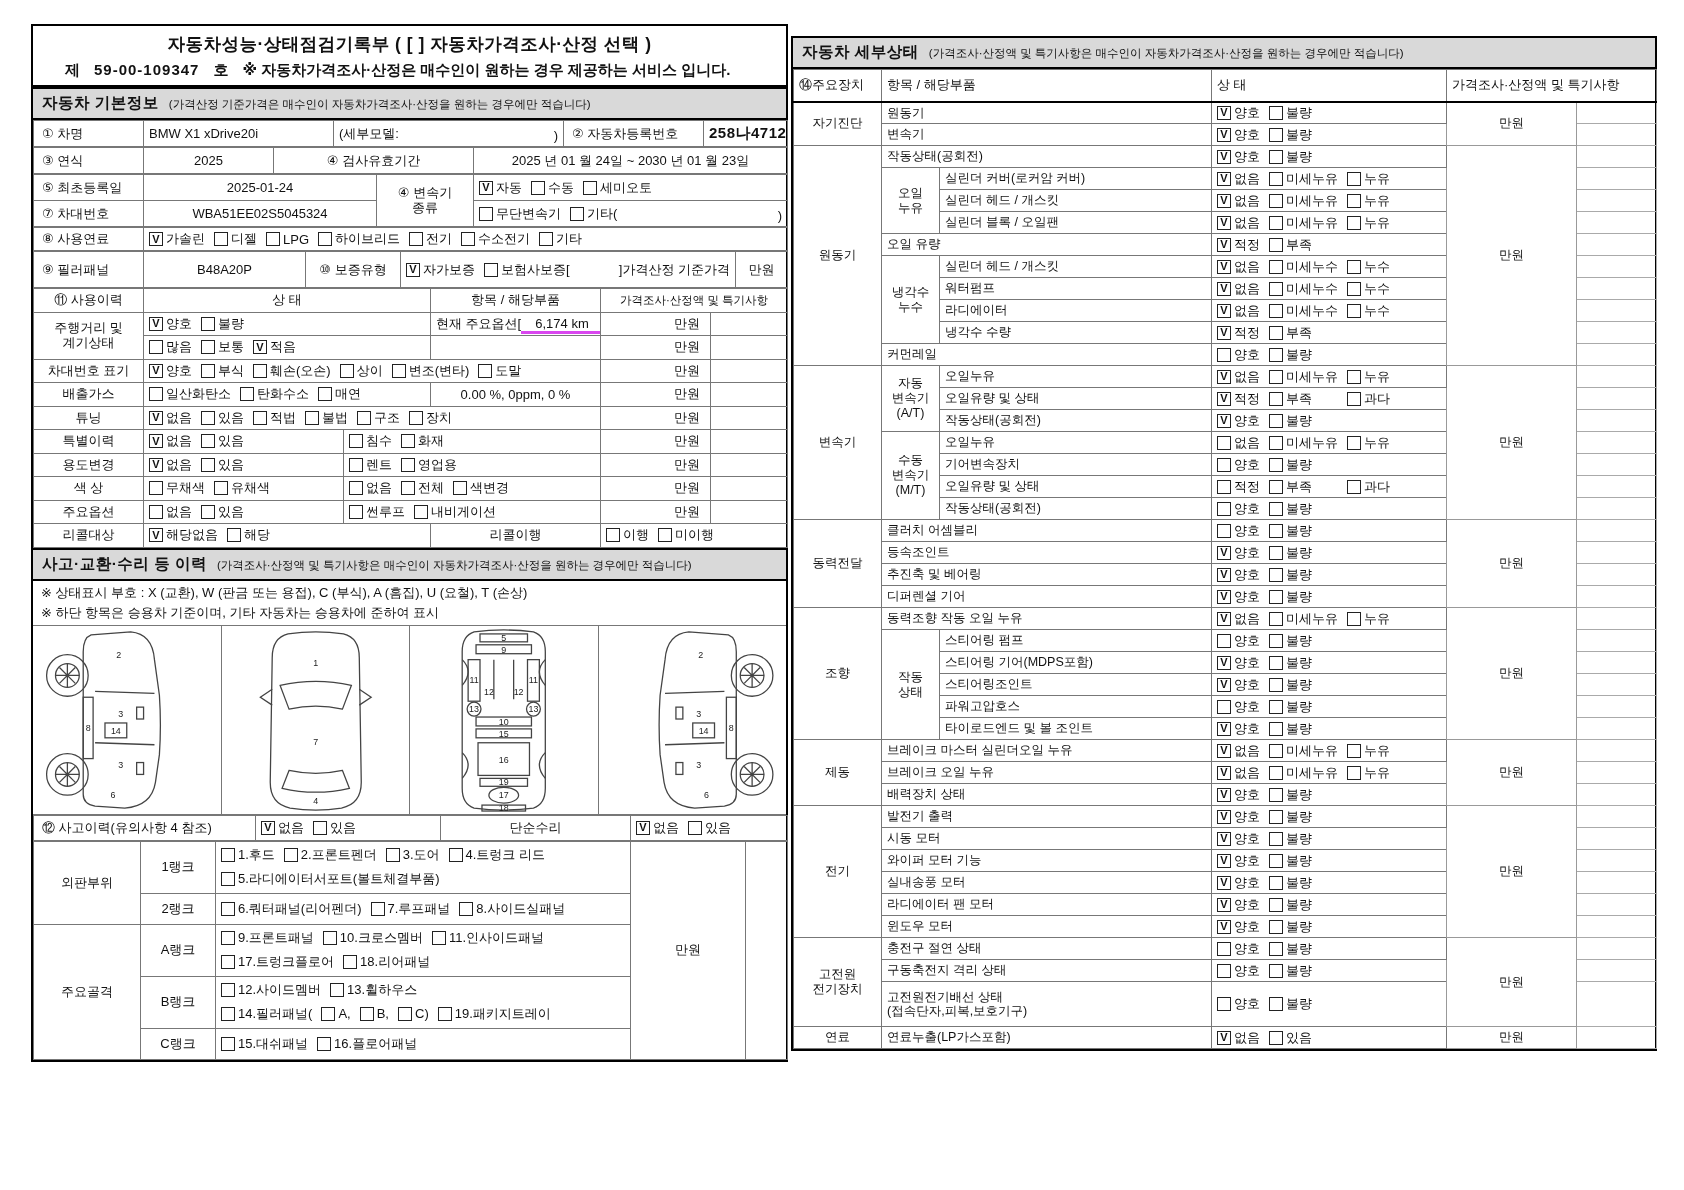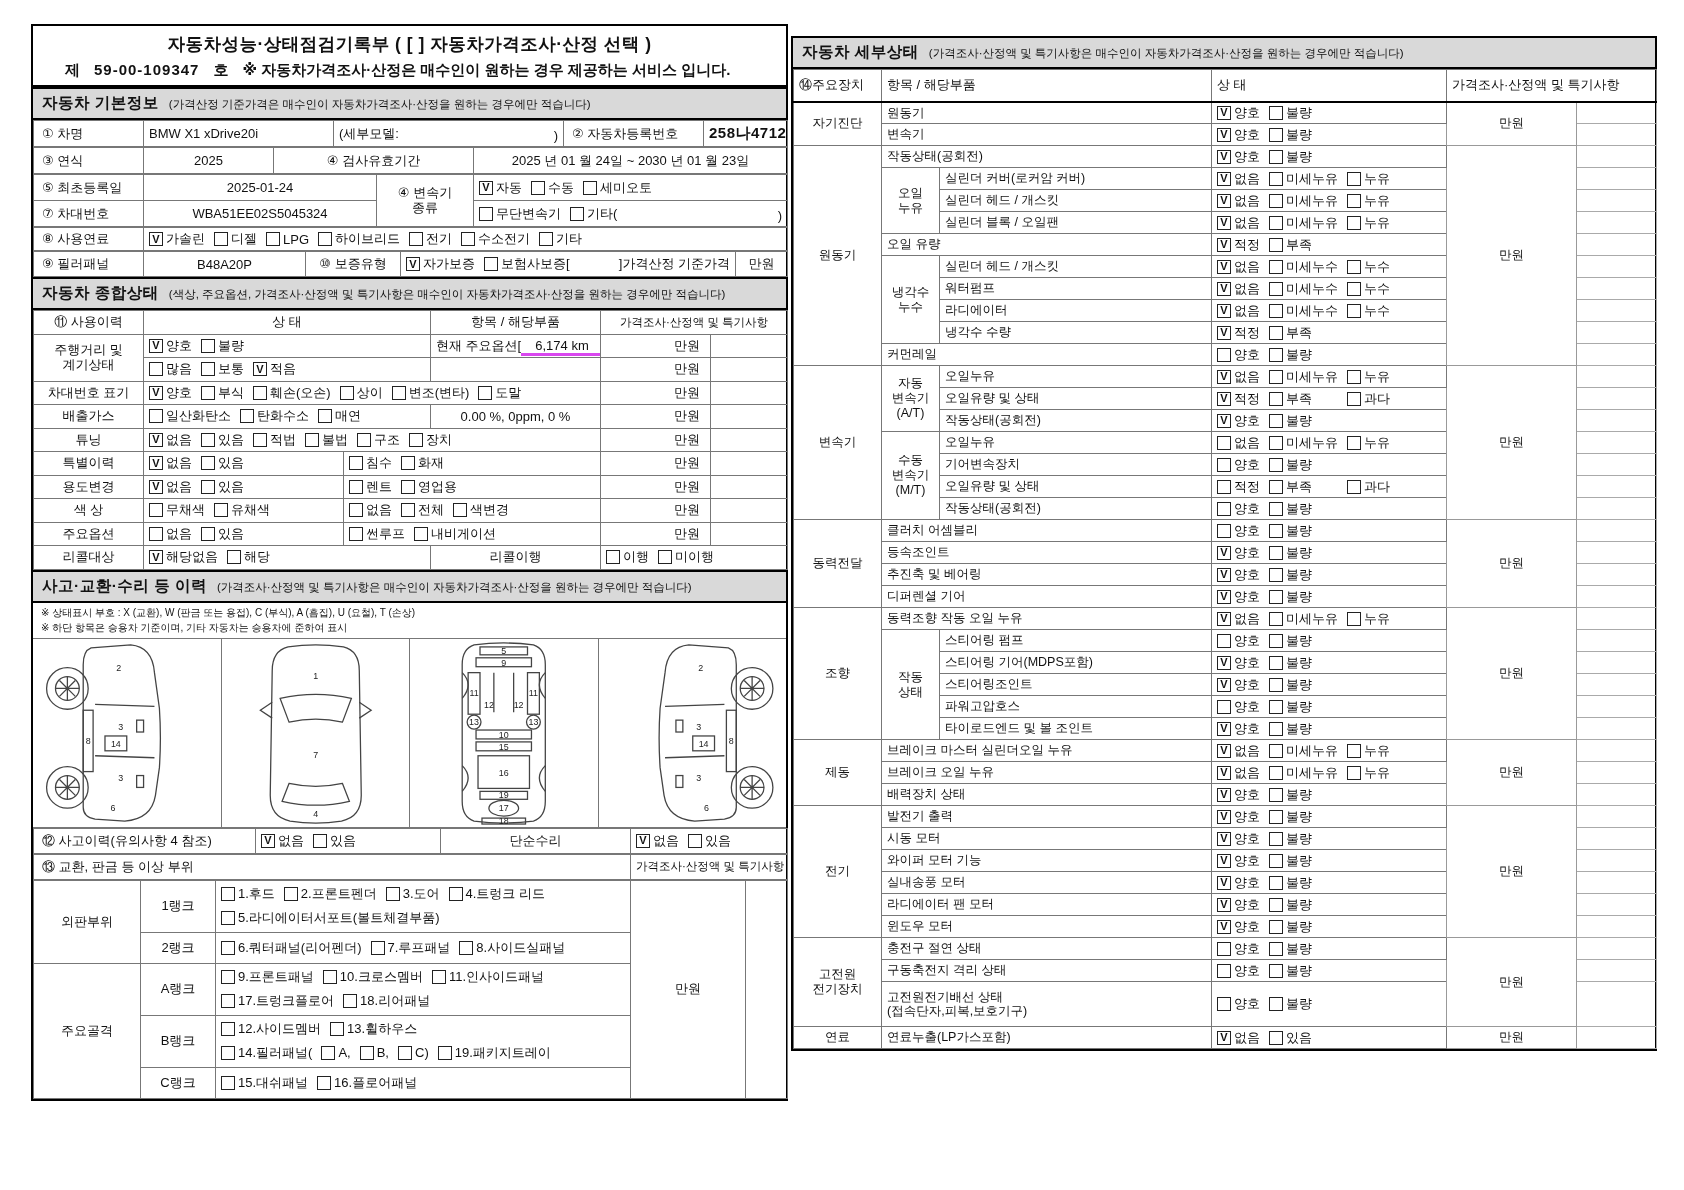--- a/index.html
+++ b/index.html
@@ -20,21 +20,21 @@
 .c{text-align:center}
 .r{text-align:right;padding-right:10px}
 .pre{white-space:pre-line;line-height:1.15}
 .regno{font-weight:bold;font-size:15px;text-align:center;letter-spacing:.5px}
 .cb{display:inline-flex;align-items:center;margin-right:9px;vertical-align:middle}
 .bx{width:14px;height:14px;border:1.5px solid #222;display:inline-flex;align-items:center;justify-content:center;font-size:11px;font-weight:bold;margin-right:3px;background:#fff;flex:0 0 auto;line-height:1}
 .cl{font-size:13px}
 .gap{margin-left:26px}
 .flexcell{display:flex;align-items:flex-end;justify-content:space-between}
 .mileage-val{border-bottom:3px solid #d946ef;padding:0 14px}
-.legend{font-size:10px;padding:2px 8px;line-height:1.55}
+.legend{font-size:13px;padding:2px 8px;line-height:1.55}
 .diagrams{display:flex;border-top:1px solid #777;border-bottom:1px solid #777}
 .diagcell{flex:1;height:188px;border-right:1px solid #777}
 .diagcell:last-child{border-right:none}
 .diagcell svg{width:100%;height:100%}
 .sum td{height:23.5px}
 .basic td{height:26px}
 .det td{height:22px;font-size:12.5px}
 .det .tall td{height:45px}
 .det td.dev,.det td.grp{text-align:center;white-space:pre-line;line-height:1.2}
 .det td.itm{white-space:pre-line;line-height:1.15}
@@ -191,42 +191,38 @@
         <col style="width:110px">
         <col style="width:162px">
         <col style="width:95px">
         <col style="width:335px">
         <col style="width:52px">
       </colgroup>
     <tbody>
         <tr>
       <td class="lab" style="height:24px">⑨ 필러패널</td>
       <td class="c" style="height:24px">B48A20P</td>
-      <td class="c" style="height:25px">⑩ 보증유형</td>
+      <td class="c" style="height:36px">⑩ 보증유형</td>
       <td style="height:24px">
             <span class="flexcell">
               <span><span class="cb">
                   <span class="bx">V</span>
                   <span class="cl">자가보증</span>
                 </span><span class="cb">
                   <span class="bx"></span>
                   <span class="cl">보험사보증[</span>
                 </span></span>
               <span>]가격산정 기준가격</span>
             </span>
           </td>
       <td class="c" style="height:24px">만원</td>
     </tr>
   </tbody>
     </table>
 
-  <div class="secbar">
-    <b>자동차 종합상태</b>
-    <span class="note">(색상, 주요옵션, 가격조사·산정액 및 특기사항은 매수인이 자동차가격조사·산정을 원하는 경우에만 적습니다)</span>
-  </div>
 
   <table class="sum">
     <colgroup>
         <col style="width:110px">
         <col style="width:200px">
         <col style="width:87px">
         <col style="width:170px">
         <col style="width:110px">
         <col style="width:77px">
       </colgroup>
@@ -563,32 +559,20 @@
               <span class="bx">V</span>
               <span class="cl">없음</span>
             </span><span class="cb">
               <span class="bx"></span>
               <span class="cl">있음</span>
             </span></td>
     </tr>
   </tbody>
     </table>
 
-  <table>
-    <colgroup>
-        <col style="width:597px">
-        <col style="width:157px">
-      </colgroup>
-    <tbody>
-        <tr>
-      <td class="lab">⑬ 교환, 판금 등 이상 부위</td>
-      <td class="smalltxt">가격조사·산정액 및 특기사항</td>
-    </tr>
-  </tbody>
-    </table>
 
   <table>
     <colgroup>
         <col style="width:107px">
         <col style="width:75px">
         <col style="width:415px">
         <col style="width:115px">
         <col style="width:42px">
       </colgroup>
     <tbody>

